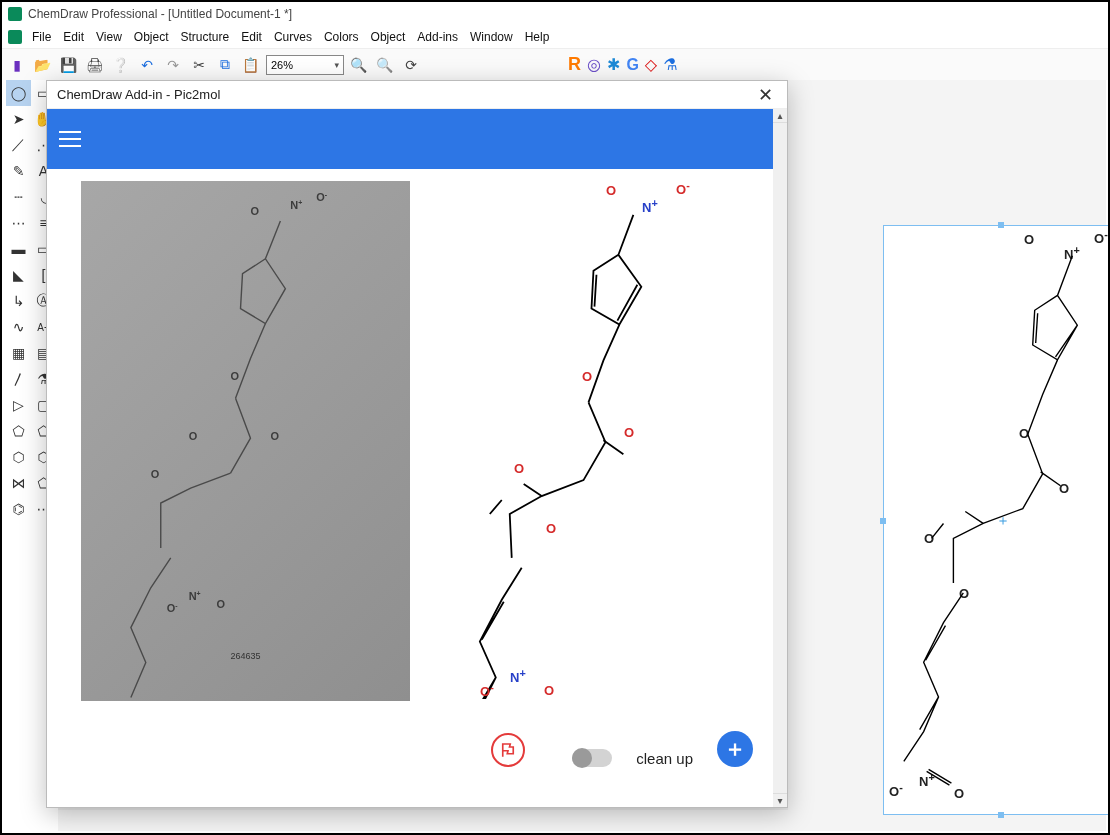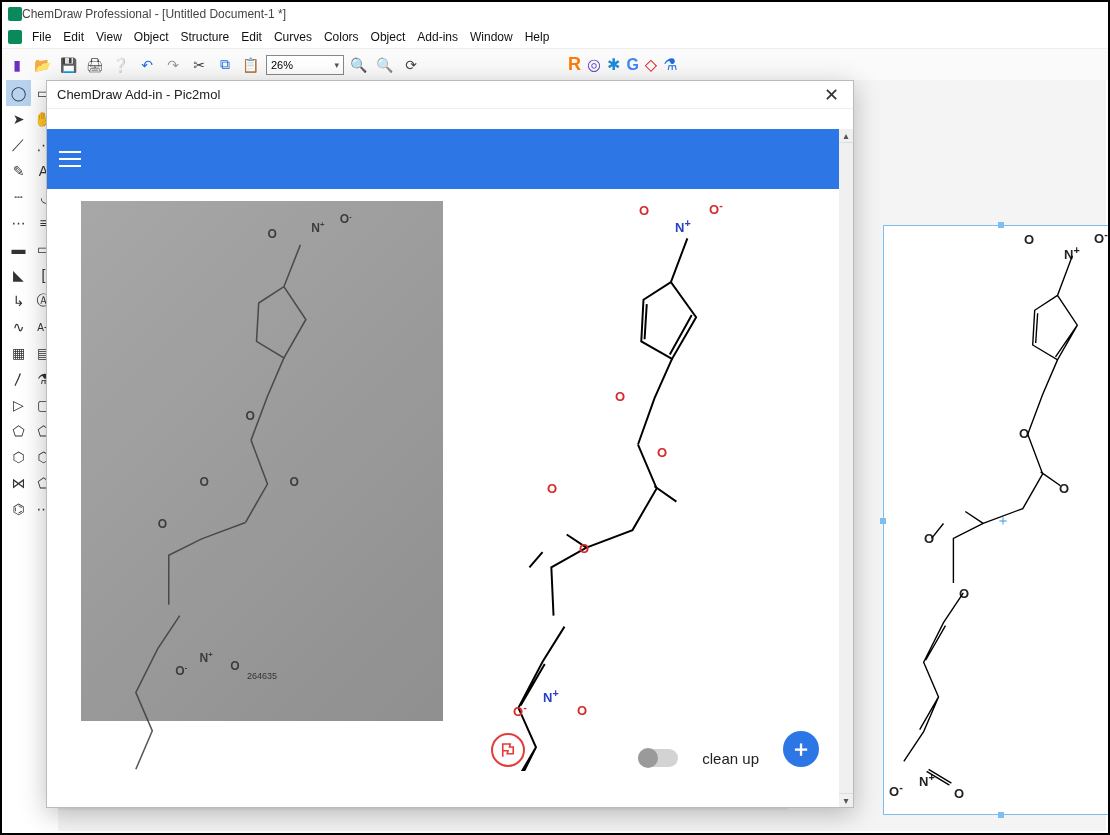--- a/index.html
+++ b/index.html
@@ -1,17 +1,17 @@
 <!DOCTYPE html>
 <html><head>
 <meta charset="utf-8">
 <style>
   * { box-sizing: border-box; margin: 0; padding: 0; font-family: "Segoe UI", Tahoma, sans-serif; }
   body { width: 1110px; height: 835px; background: #fff; border: 2px solid #000; overflow: hidden; position: relative; }
-  .titlebar { height: 24px; display: flex; align-items: center; padding: 0 6px; background: #fff; font-size: 12px; color: #444; }
+  .titlebar { height: 24px; display: flex; align-items: center; gap: 6px; padding: 0 6px; background: #fff; font-size: 12px; color: #444; }
   .titlebar .app-icon { width: 14px; height: 14px; background: #0a8a5a; border-radius: 2px; display:inline-block; }
   .menubar { height: 22px; display: flex; align-items: center; padding: 0 6px; font-size: 12px; color: #111; }
   .menubar span { padding: 2px 6px; cursor: default; }
   .menubar .menu-icon { width: 14px; height: 14px; background: #0a8a5a; border-radius: 2px; margin-right:4px; display:inline-block;}
   .toolbar { height: 32px; display: flex; align-items: center; gap: 4px; padding: 0 4px; border-top: 1px solid #eee; background:#fafafa; }
   .tb-btn { width: 22px; height: 22px; display:flex; align-items:center; justify-content:center; font-size:14px; color:#444; }
   .zoom-box { width: 78px; height: 20px; border: 1px solid #888; background:#fff; font-size:11px; padding:0 4px; display:flex; align-items:center; justify-content:space-between;}
   .gap { width: 130px; }
   .zoom-chevron { font-size:9px; color:#555;}
   .addin-icons { display:flex; gap:6px; align-items:center; margin-left: 8px;}
@@ -19,21 +19,21 @@
   .palette { position:absolute; left:4px; top:78px; width:50px; display:flex; flex-wrap:wrap; }
   .palette .pcell { width:25px; height:26px; display:flex; align-items:center; justify-content:center; font-size:14px; color:#333; }
   
   .canvas { position:absolute; left:56px; top:78px; right:2px; bottom:2px; background: linear-gradient(to bottom, #f4f4f4 0, #f4f4f4 100%); }
   .canvas-inner { position:absolute; left:0; top:0; width:730px; height:730px; background:#e9e9e9; }
   
   .sel-box { position:absolute; top:145px; left:825px; width:235px; height:590px; border:1px solid #7dbef1; background:#fff; }
   .sel-handle { position:absolute; width:6px; height:6px; background:#7dbef1; }
   .sel-cross { position:absolute; color:#3a9de0; font-size:14px;}
   
-  .dialog { position:absolute; left:44px; top:78px; width:808px; height:728px; background:#fff; border:1px solid #bbb; box-shadow:0 6px 24px rgba(0,0,0,.25); display:flex; flex-direction:column;gap:20px; }
+  .dialog { position:absolute; left:44px; top:78px; width:742px; height:728px; background:#fff; border:1px solid #bbb; box-shadow:0 6px 24px rgba(0,0,0,.25); display:flex; flex-direction:column; }
   .dialog-title { height:28px; display:flex; align-items:center; justify-content:space-between; padding:0 10px; font-size:13px; color:#222; border-bottom:1px solid #eee;}
   .dialog-close { font-size:18px; color:#333; padding:0 4px; cursor:pointer;}
   .dialog-body { flex:1; position:relative; background:#fff; }
   .blue-bar { height:60px; background:#2d76e5; display:flex; align-items:center; justify-content:space-between; padding:0 18px 0 12px; }
   .sel-btn { border:1.5px solid #fff; color:#fff; font-weight:700; font-size:13px; letter-spacing:0.5px; padding:8px 14px; border-radius:4px; background:transparent;}
   .hamburger { width:22px; height:16px; display:flex; flex-direction:column; justify-content:space-between;}
   .hamburger span { height:2px; background:#fff; }
   .panels { position:absolute; top:60px; left:0; right:14px; bottom:0; overflow:hidden;}
   .img-row { position:absolute; top:12px; left:34px; right:20px; height:520px; display:flex; gap:14px; background:#fff; }
   .img-left { flex:1; background:linear-gradient(135deg,#a7a7a7,#8f8f8f); position:relative; }

